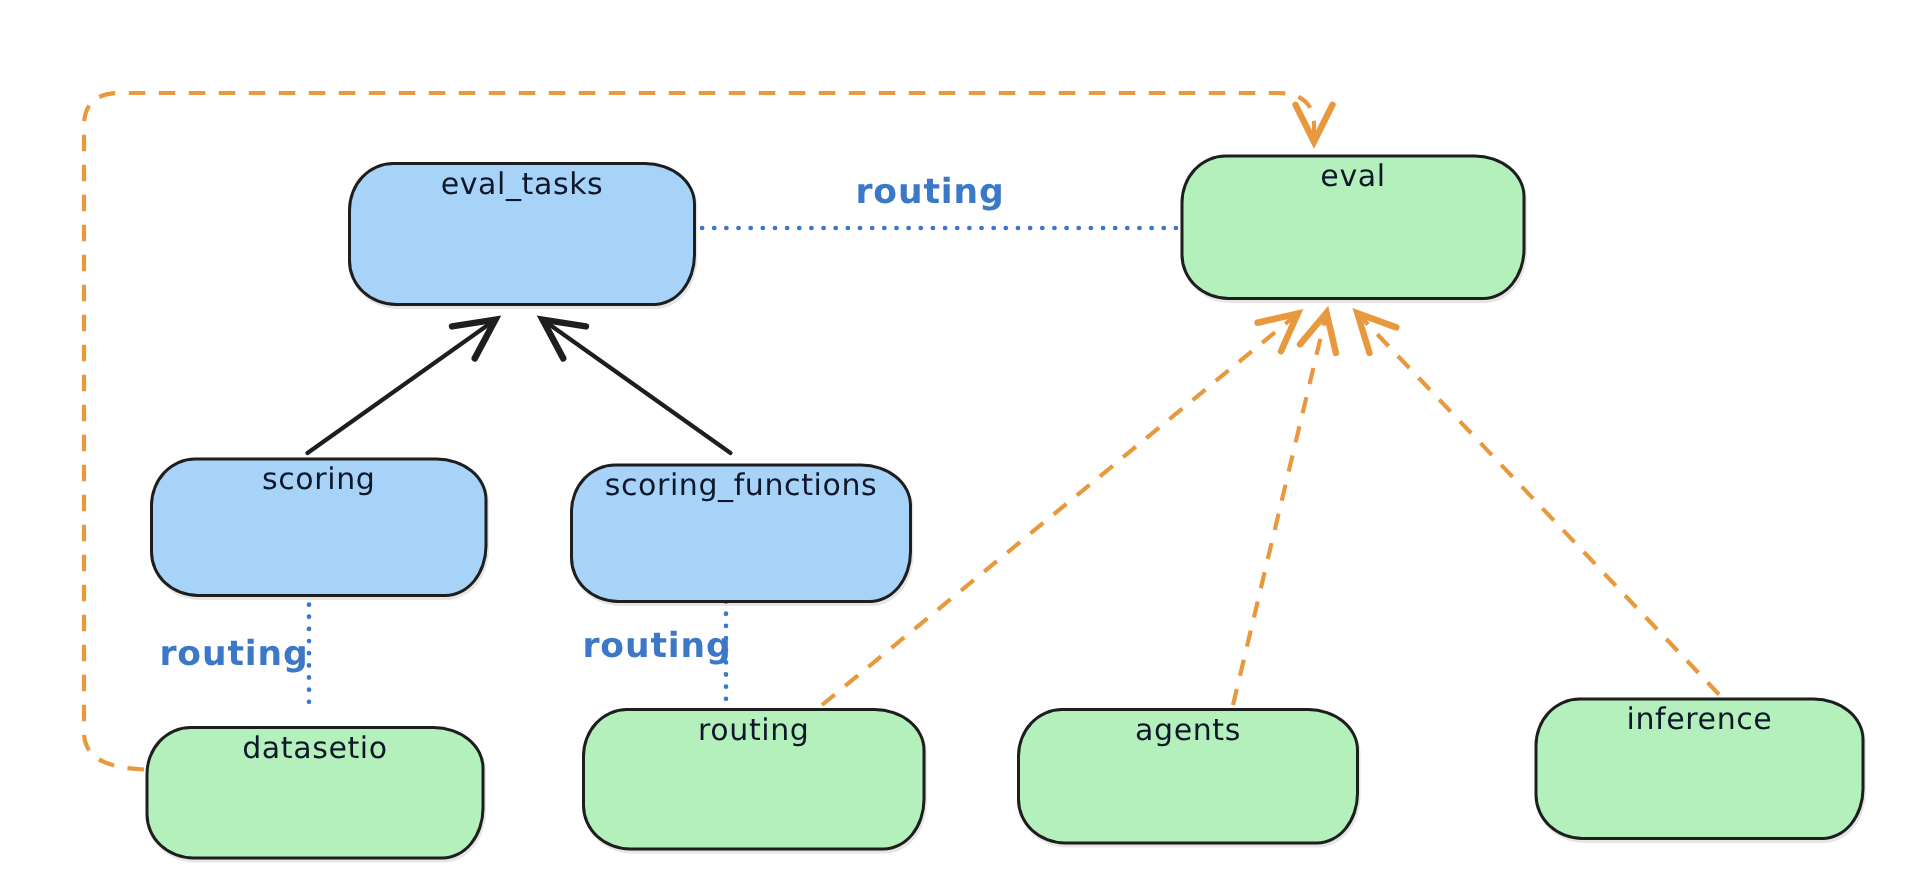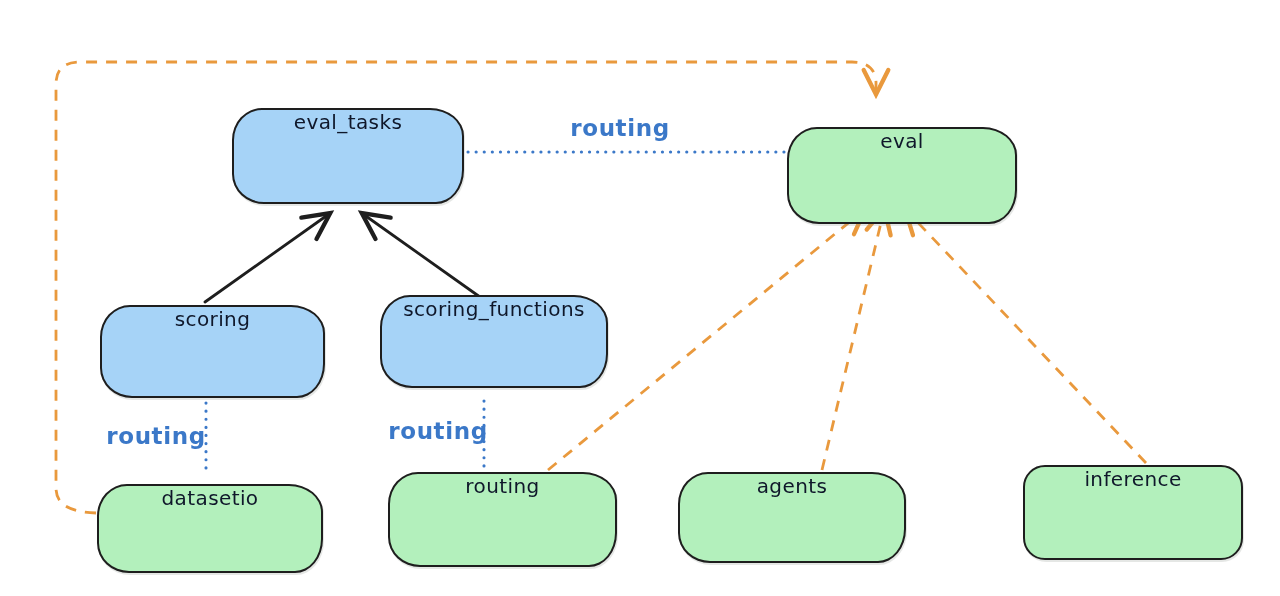--- a/index.html
+++ b/index.html
@@ -74,45 +74,45 @@
     <path class="edge-dashed" d="M 96,513 C 74,512 56,507 56,488 L 56,84 Q 56,62 80,62 L 852,62 Q 875,62 876,82 L 876,93" marker-end="url(#ah-orange)"></path>
     <path class="edge-dashed" d="M 548,470 L 864,210" marker-end="url(#ah-orange)"></path>
     <path class="edge-dashed" d="M 822,470 L 884,210" marker-end="url(#ah-orange)"></path>
     <path class="edge-dashed" d="M 1146,463 L 906,210" marker-end="url(#ah-orange)"></path>
   </svg>
 
   <div class="node node-blue" style="left:232px; top:108px; width:232px; height:96px;">
     <span>eval_tasks</span>
   </div>
 
-  <div class="node node-green" style="left:787px; top:103px; width:230px; height:97px;margin-top:24px;">
+  <div class="node node-green" style="left:787px; top:103px; width:230px; height:97px;">
     <span>eval</span>
   </div>
 
   <div class="node node-blue" style="left:100px; top:305px; width:225px; height:93px;">
     <span>scoring</span>
   </div>
 
-  <div class="node node-blue" style="left:380px; top:295px; width:228px; height:93px;">
+  <div class="node node-blue" style="left:380px; top:309px; width:228px; height:93px;">
     <span>scoring_functions</span>
   </div>
 
   <div class="node node-green" style="left:97px; top:484px; width:226px; height:89px;">
     <span>datasetio</span>
   </div>
 
   <div class="node node-green" style="left:388px; top:472px; width:229px; height:95px;">
     <span>routing</span>
   </div>
 
   <div class="node node-green" style="left:678px; top:472px; width:228px; height:91px;">
     <span>agents</span>
   </div>
 
-  <div class="node node-green" style="left:1023px; top:465px; width:220px; height:95px;border-radius:22px;">
+  <div class="node node-green" style="left:1023px; top:465px; width:220px; height:95px;">
     <span>inference</span>
   </div>
 
   <div class="edge-label" style="left:560px; top:115px;">
     <span>routing</span>
   </div>
 
   <div class="edge-label" style="left:96px; top:423px;">
     <span>routing</span>
   </div>

